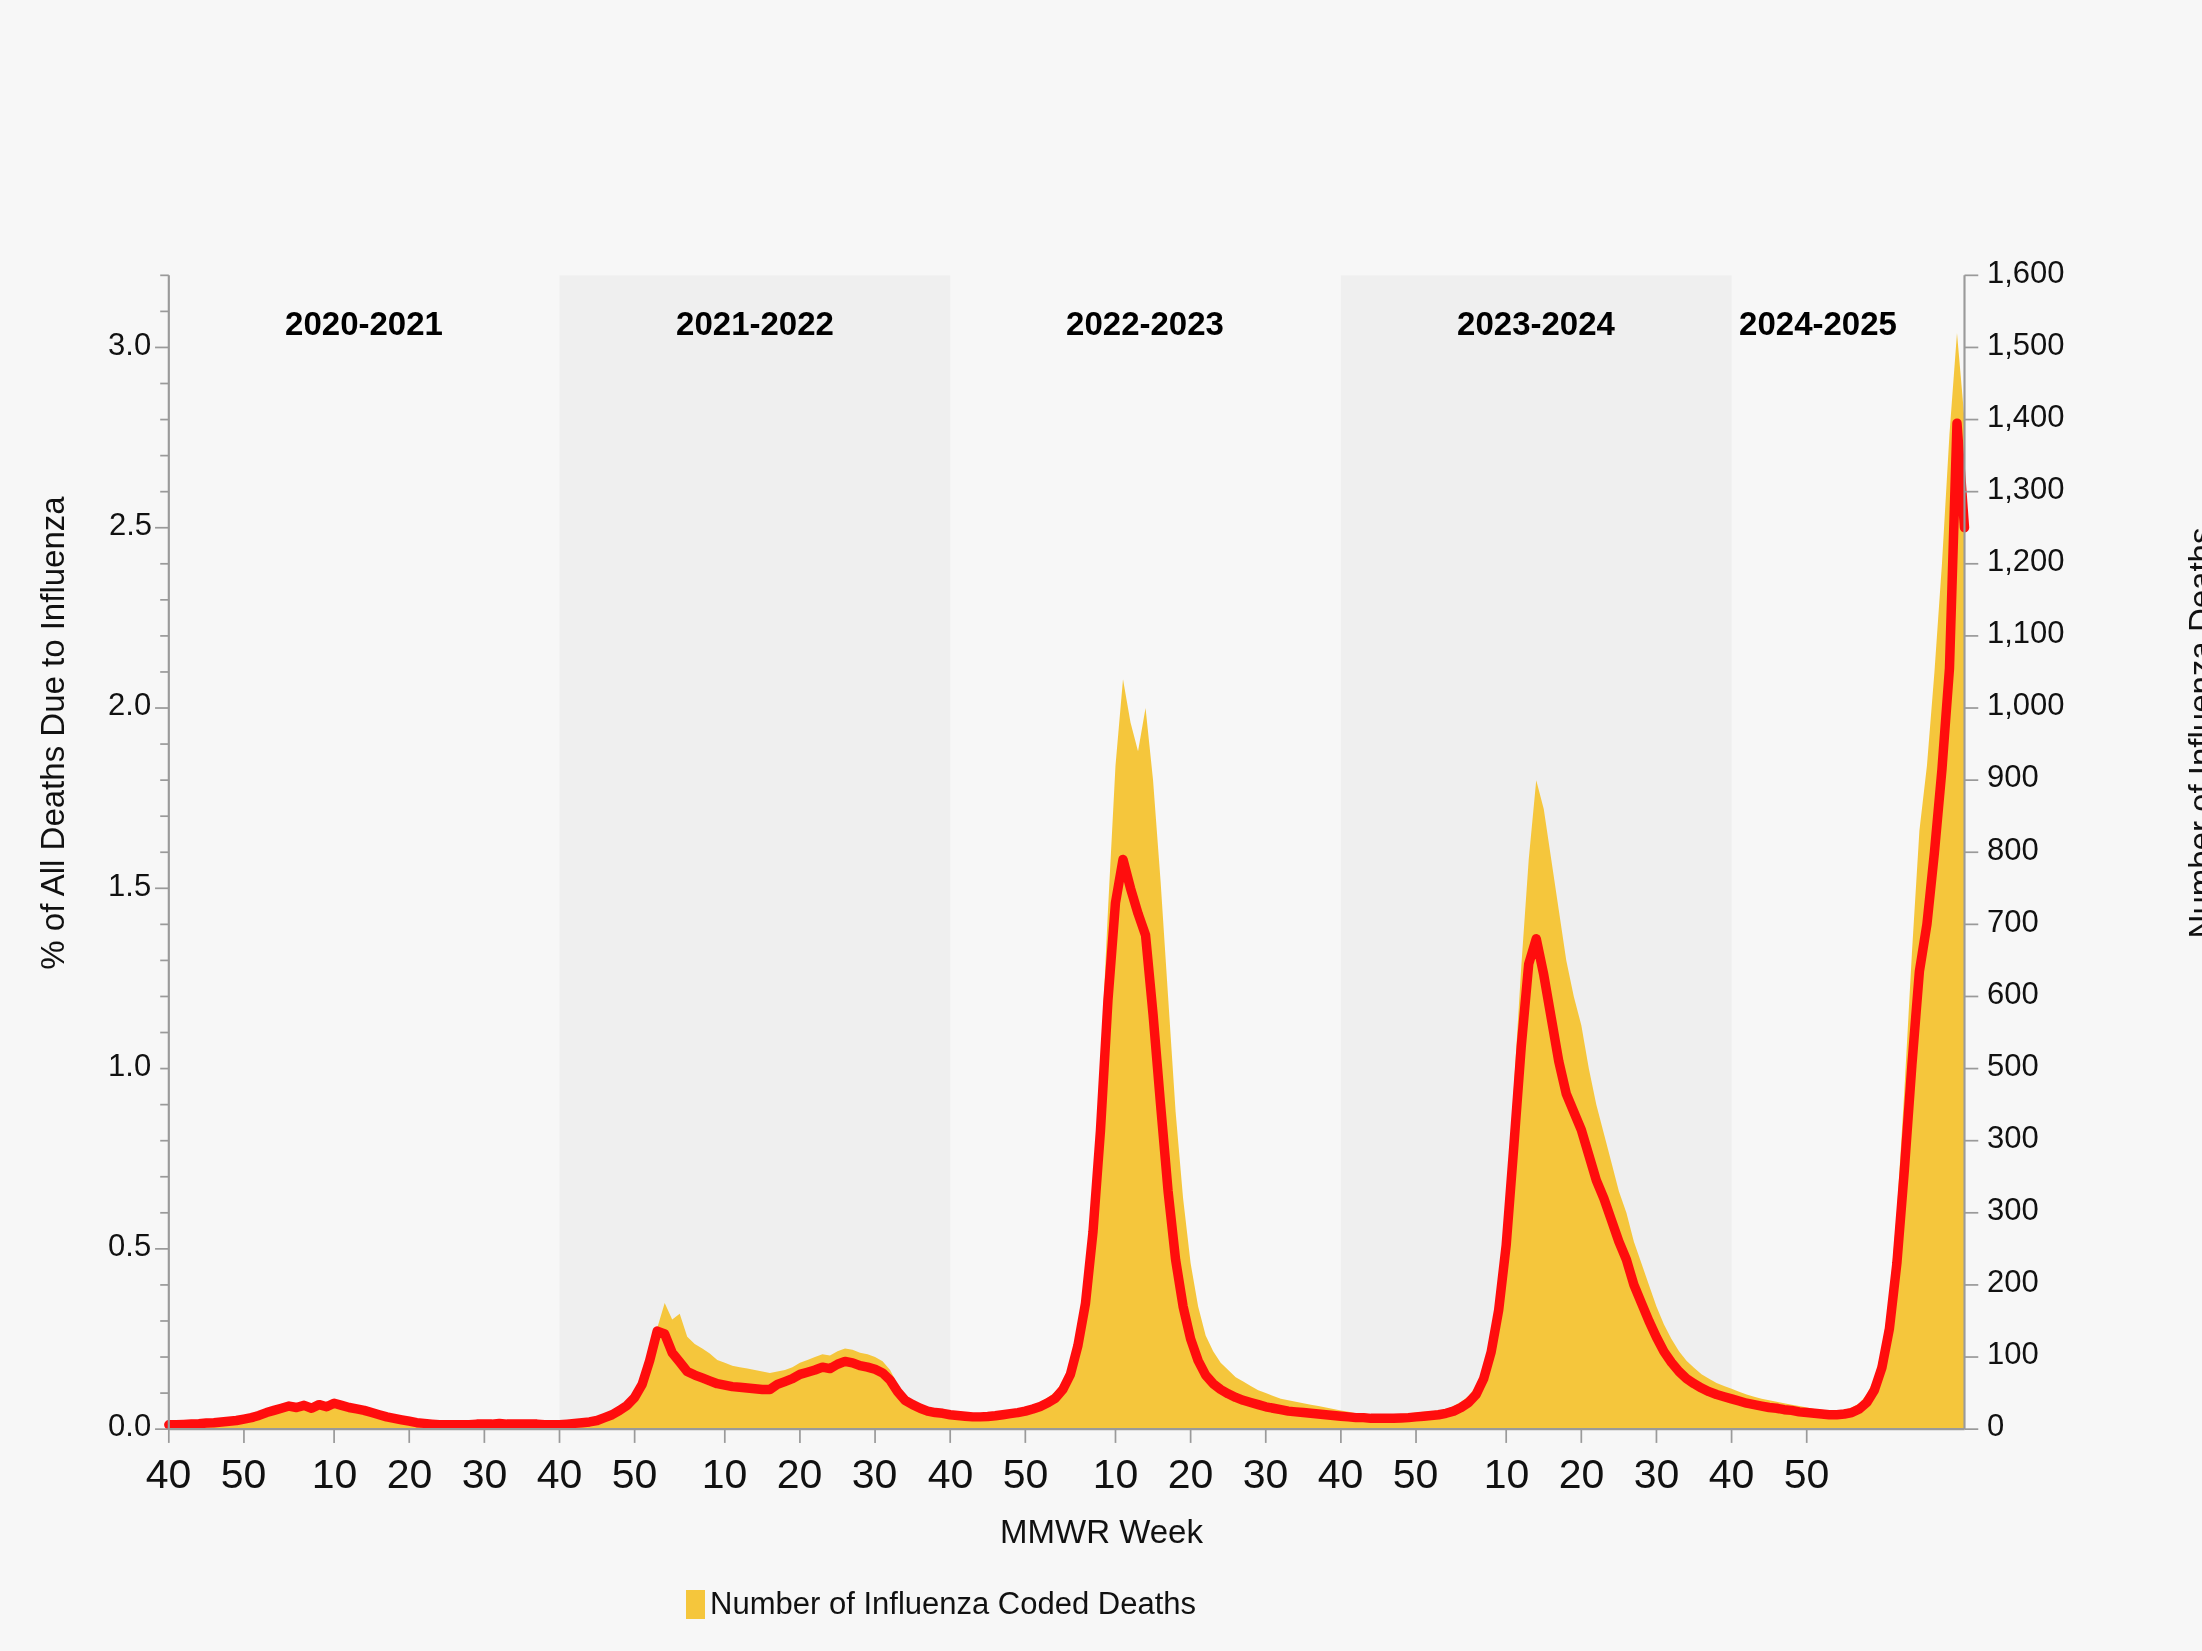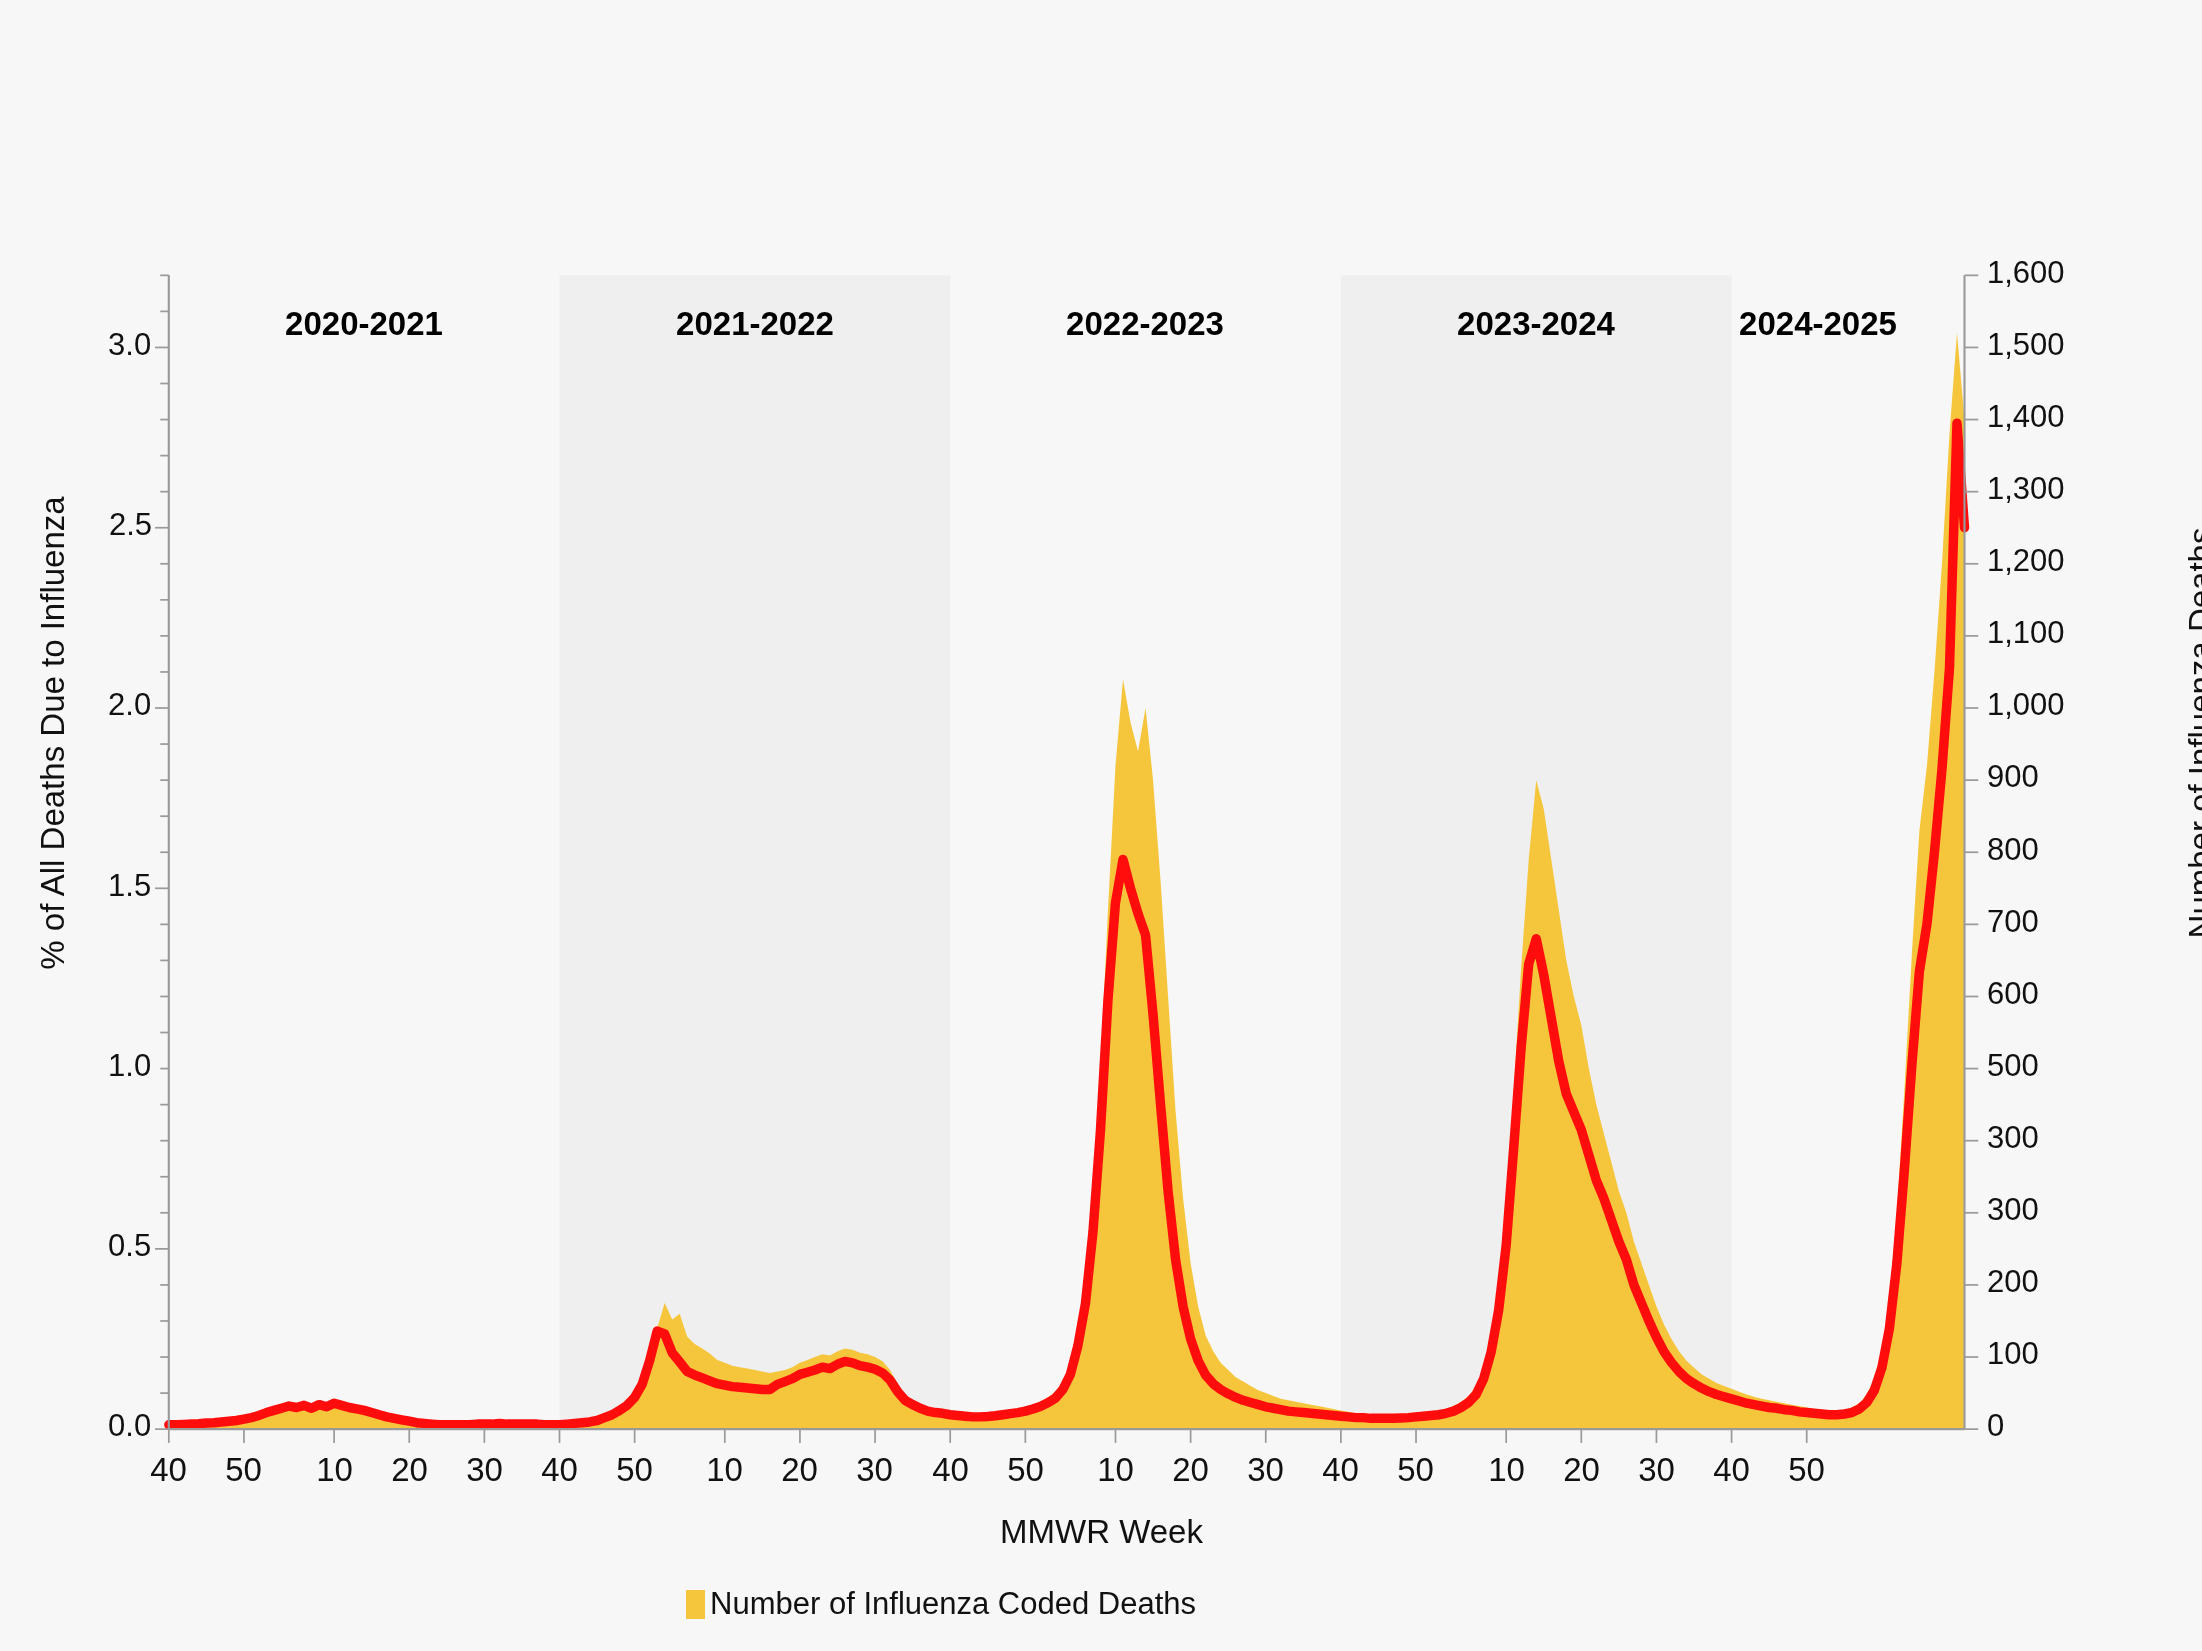--- a/index.html
+++ b/index.html
@@ -49,21 +49,21 @@
     position:absolute;left:0;top:1586px;width:1882px;
     display:flex;justify-content:center;align-items:center;
     font-size:31px;color:#111;
   }
   .legend-item{display:flex;align-items:center;gap:5.2px;}
   .swatch-area{width:19px;height:29px;background:#F5C63C;display:inline-block;}
   .swatch-line{width:29px;height:13px;background:#FF0D0D;display:inline-block;}
   .tick-label{position:absolute;font-size:31px;color:#111;white-space:nowrap;}
   .tick-left{text-align:right;}
   .tick-right{text-align:left;}
-  .xtick{position:absolute;font-size:33px;color:#111;text-align:center;width:69px;}
+  .xtick{position:absolute;font-size:41px;color:#111;text-align:center;width:69px;}
   .season-label{
     position:absolute;font-size:33px;font-weight:bold;color:#000;
     text-align:center;white-space:nowrap;
   }
 </style>
 </head>
 <body>
 
 <div id="figure">
 

